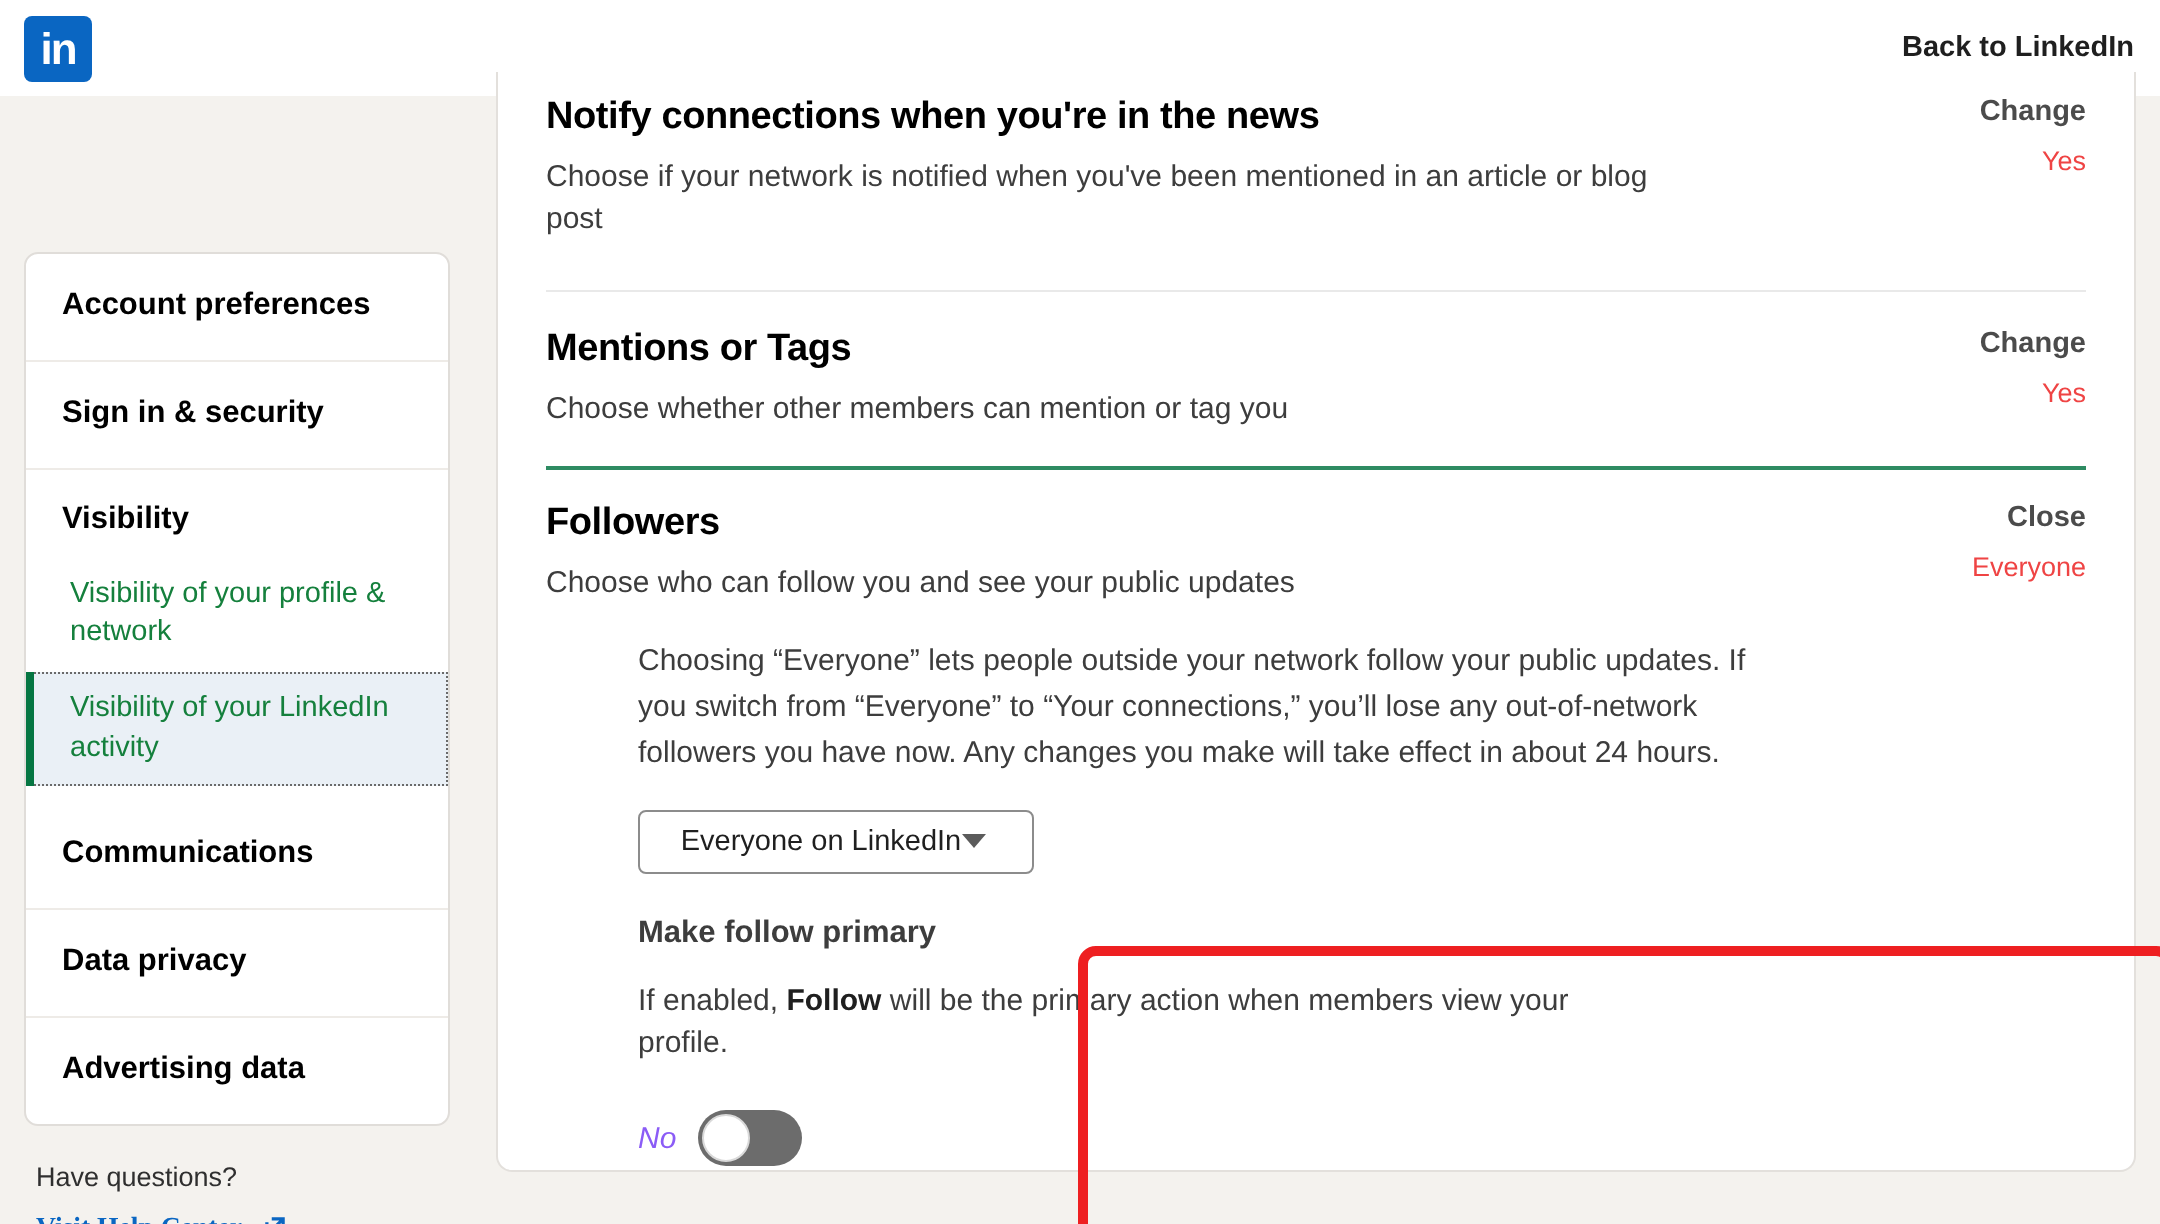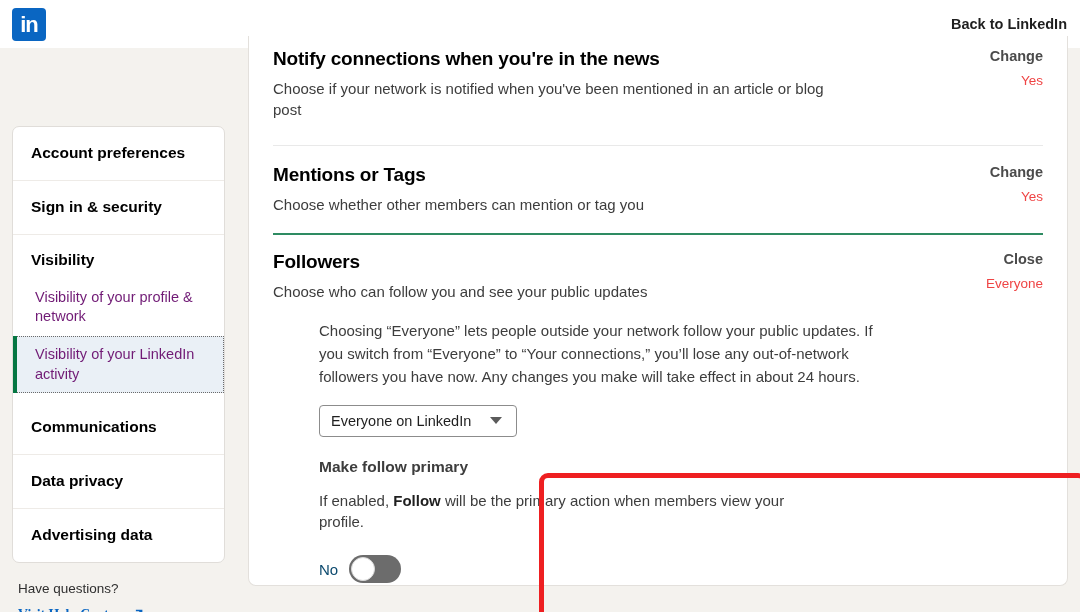--- a/index.html
+++ b/index.html
@@ -53,21 +53,21 @@
   .side-item {
     padding: 16px 18px;
     font-size: 15px;
     color: #000000;
     cursor: pointer;
     position: relative;
     line-height: 1.35;
   }
   .side-item + .side-item { border-top: 1px solid #eeebe7; }
   .side-item.primary { font-weight: bold; font-size: 15.5px; }
-  .side-item.sub { font-weight: normal; font-size: 14.5px; border-top: none; padding: 9px 18px 9px 22px; color: #701a75; }
+  .side-item.sub { font-weight: normal; font-size: 14.5px; border-top: none; padding: 9px 18px 9px 22px; color: #15803d; }
   .side-group-head { font-weight: bold; font-size: 15.5px; padding: 16px 18px 10px 18px; }
   .side-group { border-top: 1px solid #eeebe7; padding-bottom: 8px; }
   .side-item.sub.active {
     background: #eaf0f6;
     outline: 1px dotted #6a6a6a;
     outline-offset: -1px;
   }
   .side-item.sub.active::before {
     content: "";
     position: absolute; left: 0; top: 0; bottom: 0;
@@ -102,42 +102,42 @@
 
   .expand-body { padding: 0 24px 0 70px; }
   .expand-text { font-size: 15px; color: #3d3d3d; line-height: 1.52; max-width: 560px; }
 
   .select-box {
     margin-top: 16px;
     width: 198px; height: 32px;
     border: 1px solid #8c8c8c;
     border-radius: 4px;
     background: #fff;
-    display: flex; align-items: center; justify-content: space-between;
+    display: flex; align-items: center; justify-content: center;
     padding: 0 12px 0 11px;
     font-size: 14.5px; color: #1f1f1f;
     cursor: pointer;
   }
   .caret { width: 0; height: 0; border-left: 6px solid transparent; border-right: 6px solid transparent; border-top: 7px solid #5b5b5b; margin-right: 2px; }
 
   
   .redbox {
     position: absolute; left: 290px; top: 437px;
     width: 548px; height: 169px;
     border: 5px solid #ee1f21;
     border-radius: 9px;
     background: transparent;
     pointer-events: none;
   }
   .follow-primary { padding: 21px 24px 0 70px; }
   .fp-title { font-size: 15.5px; font-weight: bold; color: #3d3d3d; }
   .fp-desc { font-size: 15px; color: #3d3d3d; line-height: 1.45; margin-top: 14px; max-width: 500px; }
   .fp-desc b { color: #1f1f1f; font-weight: bold; }
   .toggle-row { display: flex; align-items: center; gap: 11px; margin-top: 22px; }
-  .toggle-label { font-size: 15px; color: #0c4a6e; }
+  .toggle-label { font-size: 15px; color: #8b5cf6; font-style: italic; }
   .toggle {
     width: 52px; height: 28px; border-radius: 14px;
     background: #6c6c6c; position: relative; cursor: pointer;
   }
   .toggle .knob {
     position: absolute; left: 2px; top: 2px;
     width: 24px; height: 24px; border-radius: 50%;
     background: #ffffff; border: 1px solid #d9d9d9;
   }
 </style>

